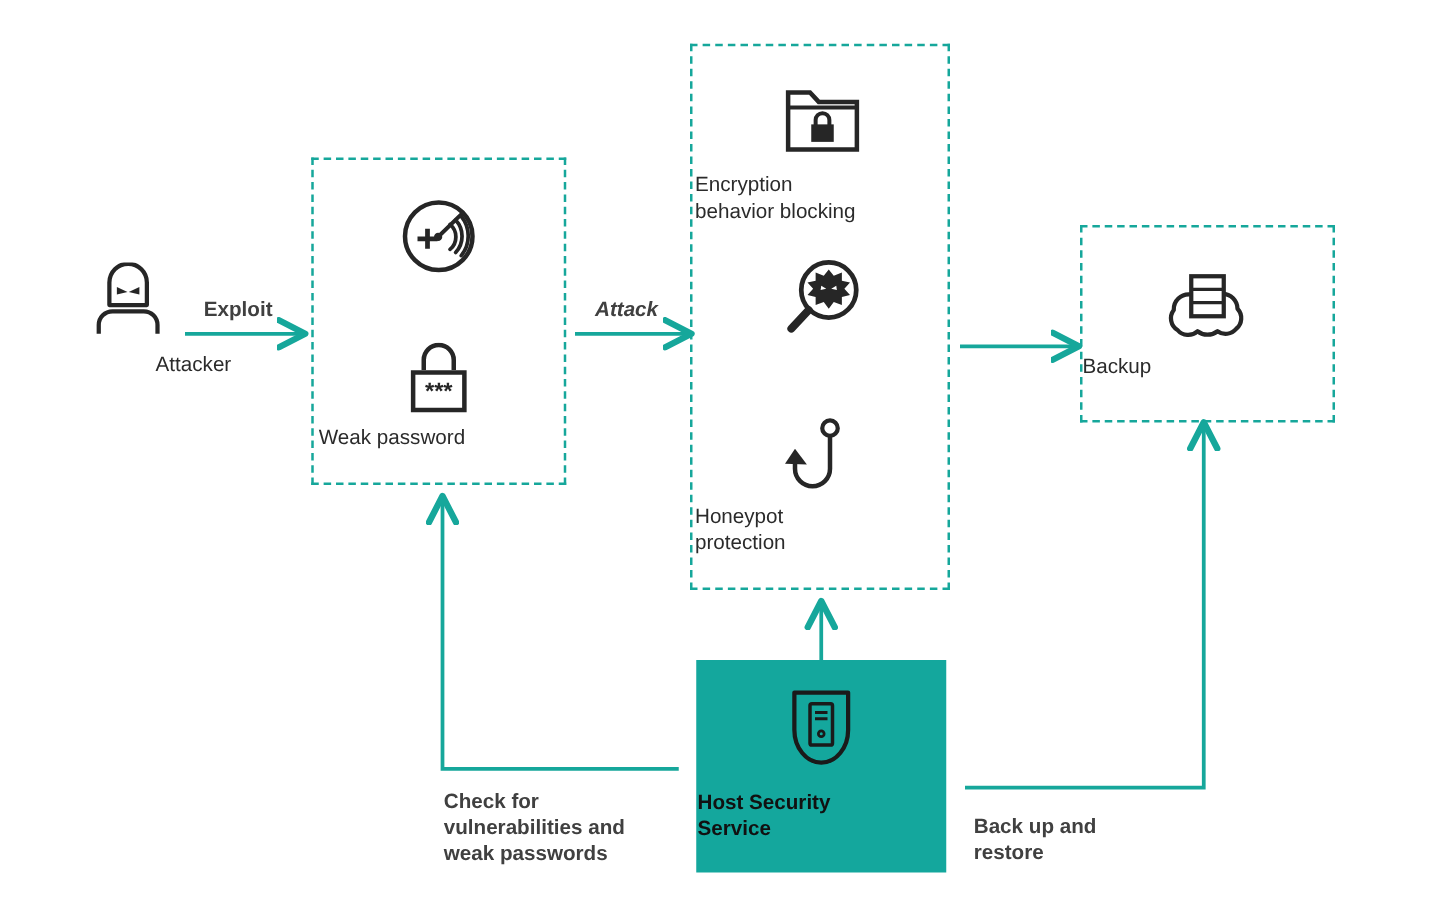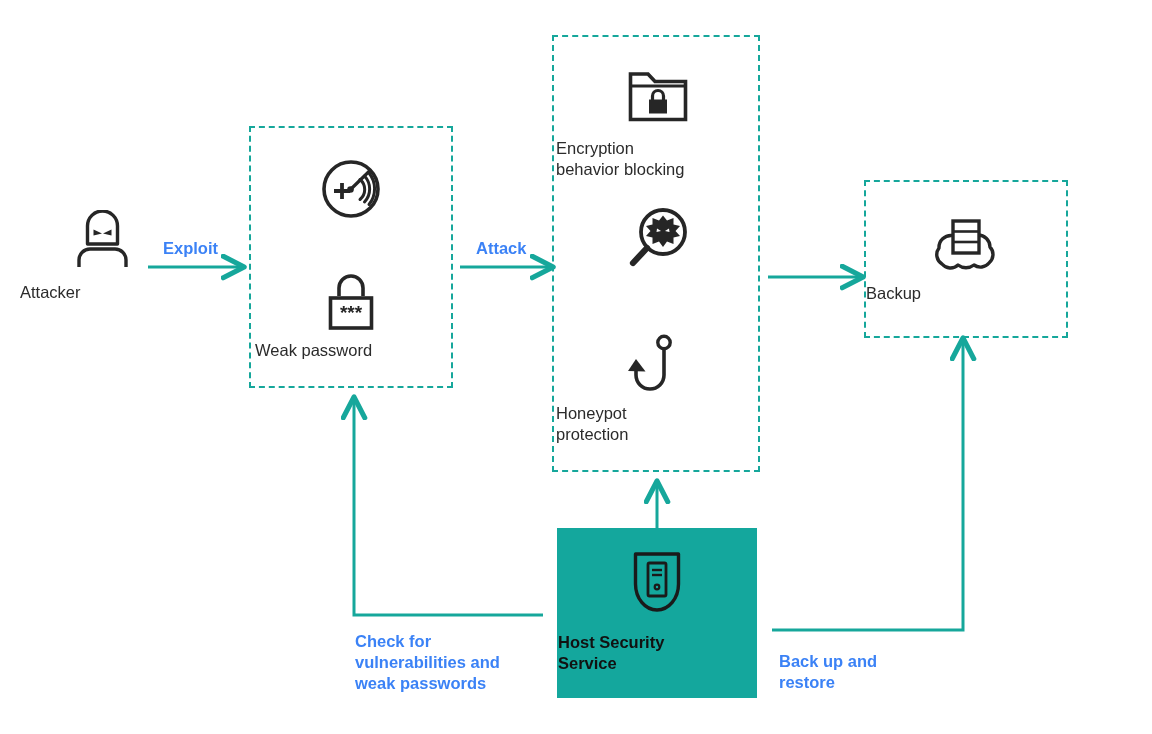--- a/index.html
+++ b/index.html
@@ -40,30 +40,30 @@
     text-align: left;
     color: #2b2b2b;
     font-size: 16.5px;
     line-height: 21px;
     font-family: "Liberation Sans", sans-serif;
     white-space: pre-line;
   }
   .icon-label.on-teal { color: #111111; font-weight: bold; }
   .flow-label {
     position: absolute;
-    color: #3b82f6;
+    color: #404040;
     font-size: 16.5px;
     line-height: 21px;
     font-weight: bold;
     font-family: "Liberation Sans", sans-serif;
     white-space: pre-line;
   }
   .actor-label {
     position: absolute;
-    text-align: left;
+    text-align: right;
     color: #2b2b2b;
     font-size: 16.5px;
     font-family: "Liberation Sans", sans-serif;
   }
   .ico {
     position: absolute;
   }
 </style>
 </head>
 <body>
@@ -191,21 +191,21 @@
       <line x1="20" y1="19" x2="30" y2="19" stroke="#1a1a1a" stroke-width="2.4"></line>
       <line x1="20" y1="24" x2="30" y2="24" stroke="#1a1a1a" stroke-width="2.4"></line>
       <circle cx="25" cy="36" r="2.3" fill="none" stroke="#1a1a1a" stroke-width="2.2"></circle>
     </svg>
   </div>
   <div class="icon-label on-teal" style="left:558px; top:632px; width:218px;">Host Security
 Service</div>
 
   <div class="flow-label" style="left:163px; top:238px;">Exploit</div>
 
-  <div class="flow-label" style="left:476px; top:238px;">Attack</div>
+  <div class="flow-label" style="left:476px; top:238px;font-style:italic;">Attack</div>
 
 
   <div class="flow-label" style="left:355px; top:631px; width:175px;">Check for
 vulnerabilities and
 weak passwords</div>
 
   <div class="flow-label" style="left:779px; top:651px; width:175px;">Back up and
 restore</div>
 
 </div>

